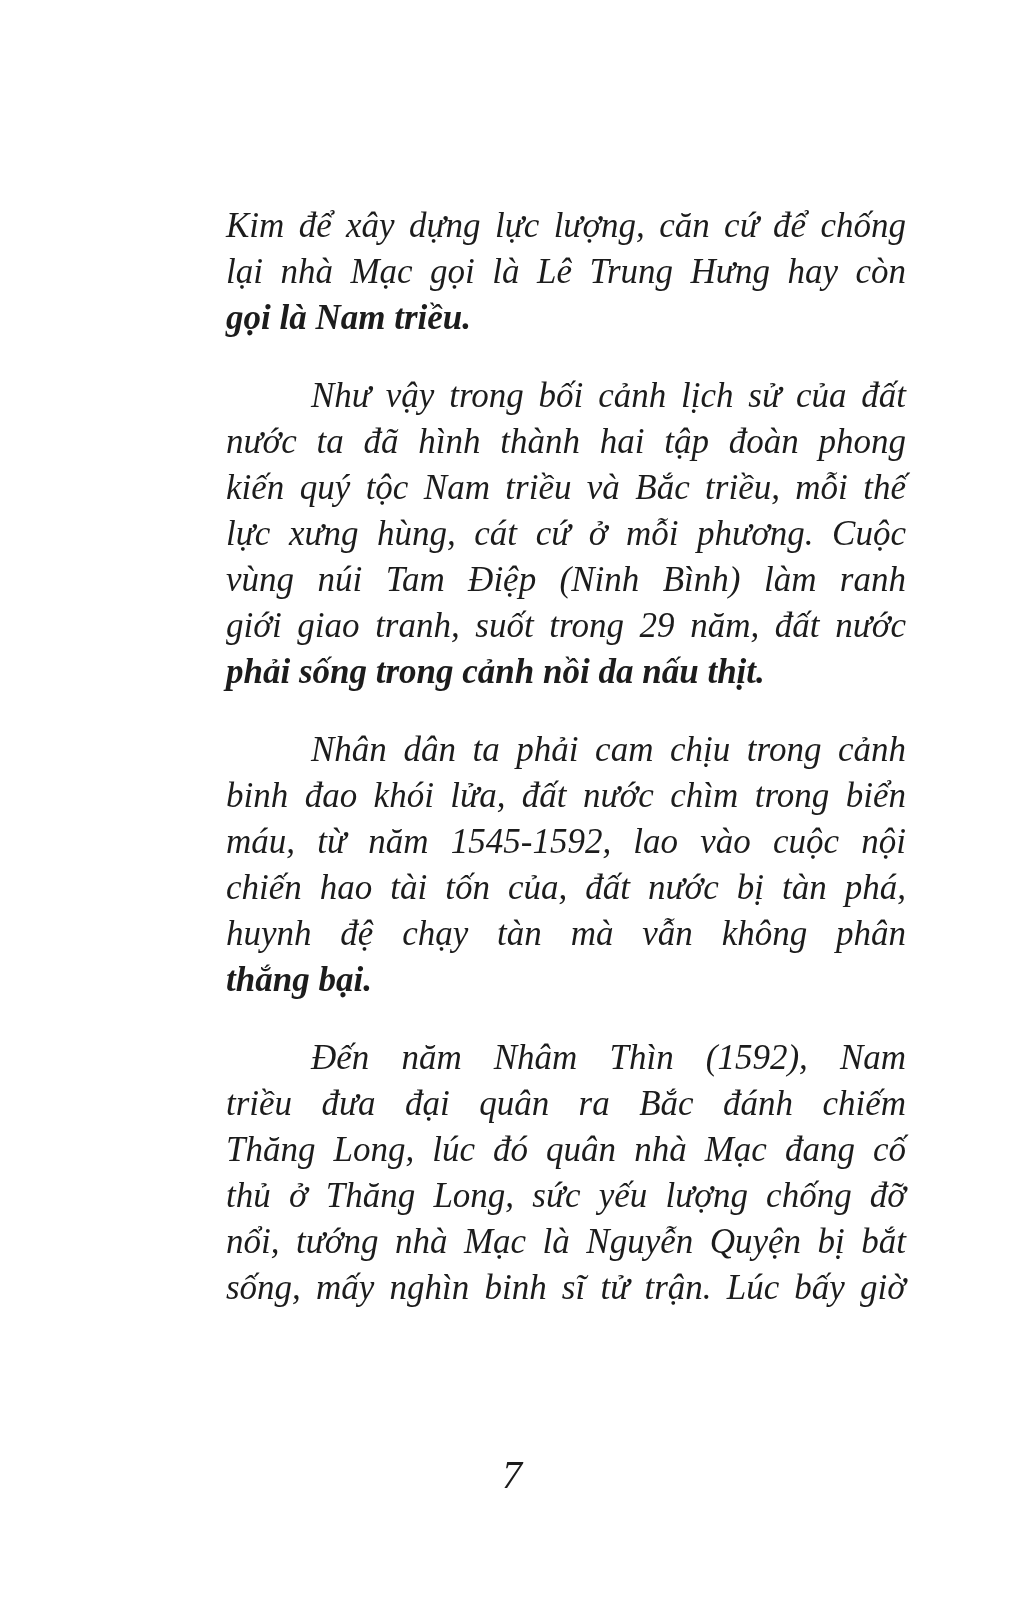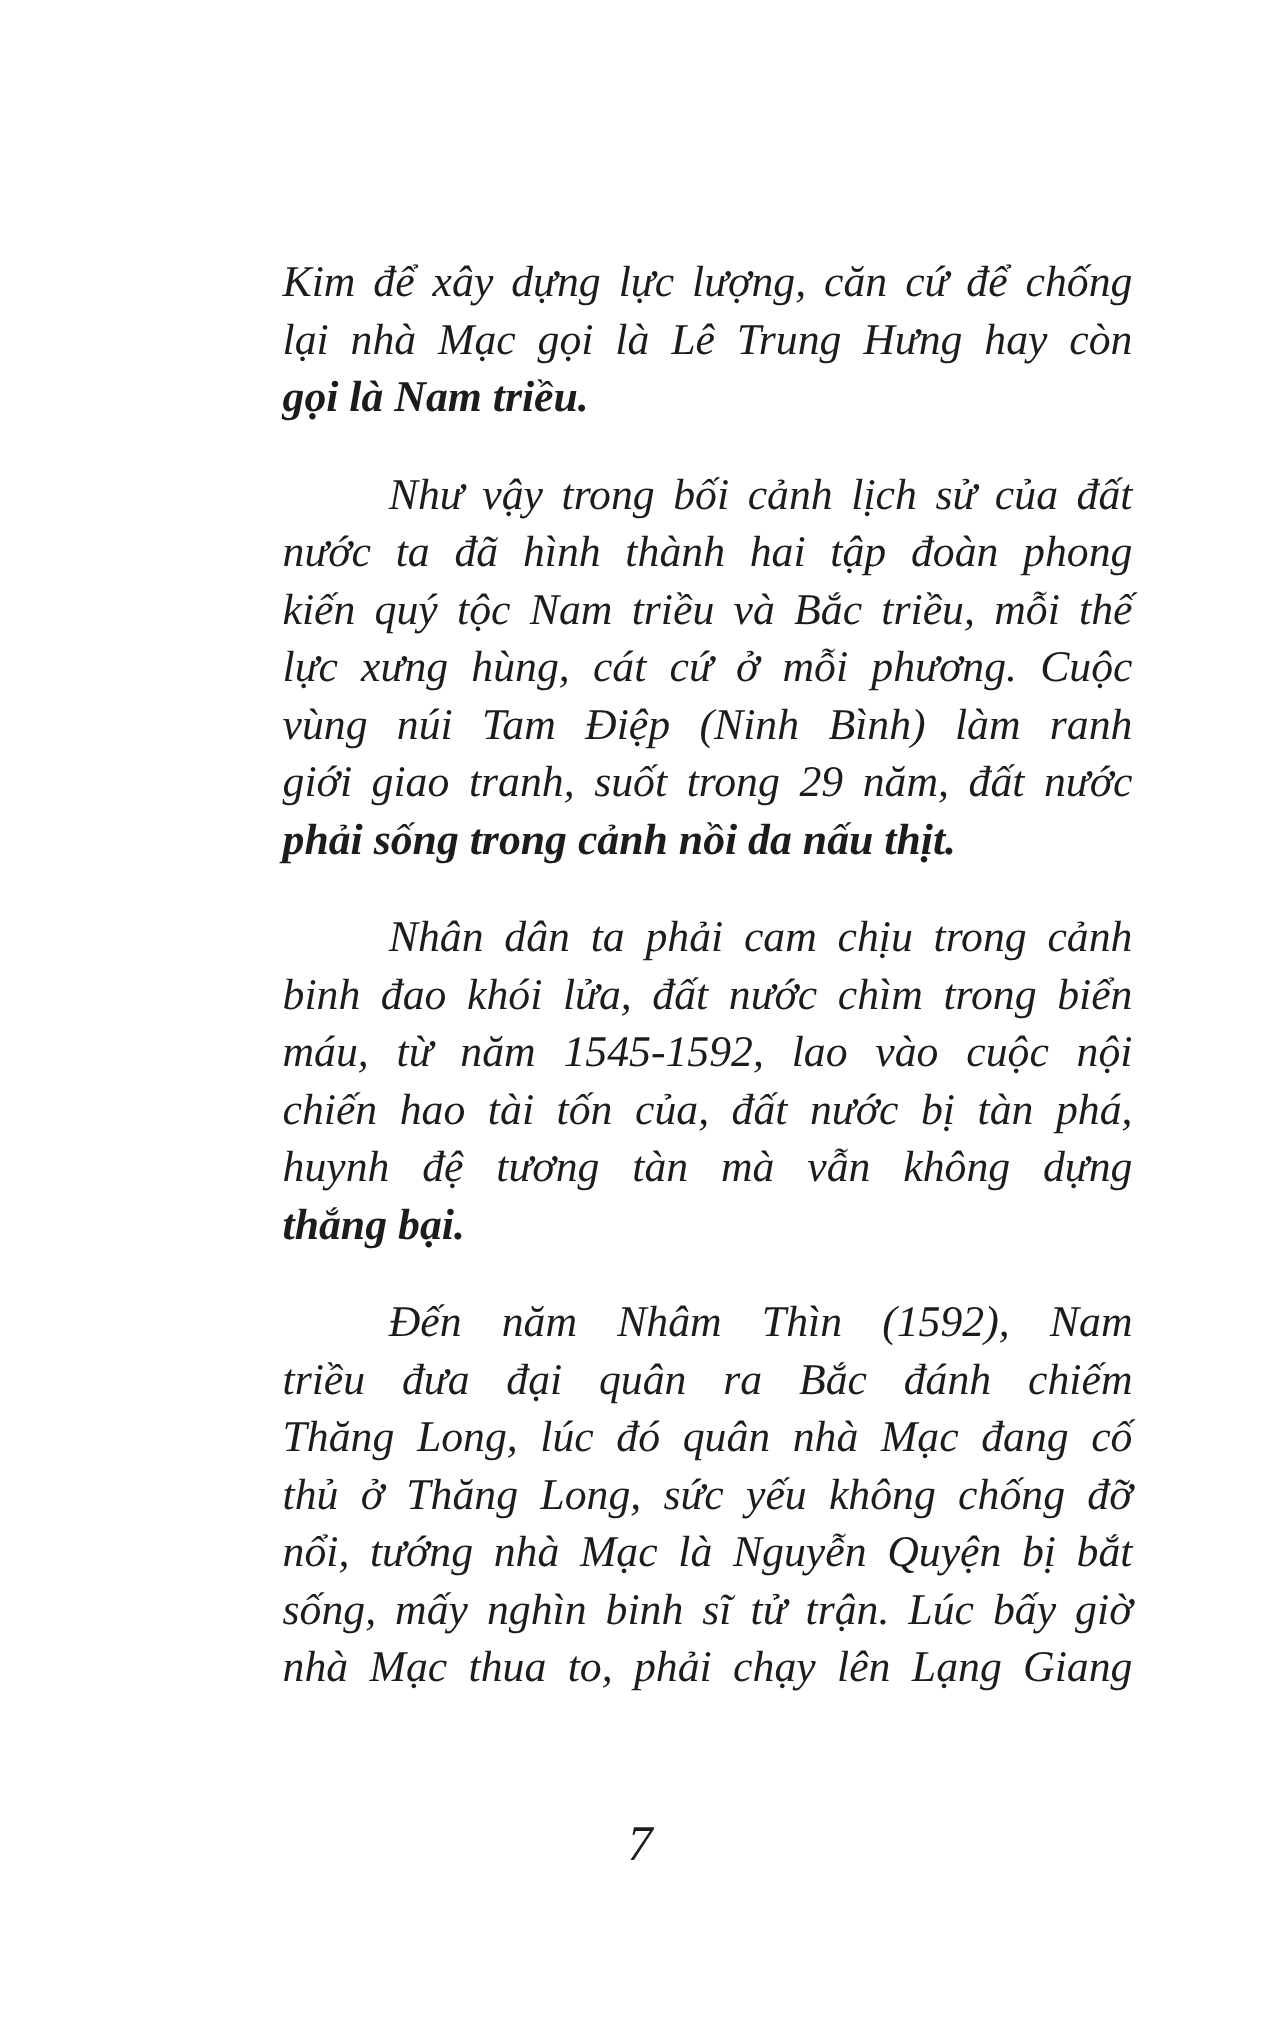--- a/index.html
+++ b/index.html
@@ -70,27 +70,26 @@
         <div class="line">lực xưng hùng, cát cứ ở mỗi phương. Cuộc</div>
         <div class="line">vùng núi Tam Điệp (Ninh Bình) làm ranh</div>
         <div class="line">giới giao tranh, suốt trong 29 năm, đất nước</div>
         <div class="line no-stretch">phải sống trong cảnh nồi da nấu thịt.</div>
       </div>
       <div class="para indent">
         <div class="line first">Nhân dân ta phải cam chịu trong cảnh</div>
         <div class="line">binh đao khói lửa, đất nước chìm trong biển</div>
         <div class="line">máu, từ năm 1545-1592, lao vào cuộc nội</div>
         <div class="line">chiến hao tài tốn của, đất nước bị tàn phá,</div>
-        <div class="line">huynh đệ tương tàn mà vẫn không dựng</div>
+        <div class="line">huynh đệ chạy tàn mà vẫn không phân</div>
         <div class="line no-stretch">thắng bại.</div>
       </div>
       <div class="para indent">
         <div class="line first">Đến năm Nhâm Thìn (1592), Nam</div>
         <div class="line">triều đưa đại quân ra Bắc đánh chiếm</div>
         <div class="line">Thăng Long, lúc đó quân nhà Mạc đang cố</div>
-        <div class="line">thủ ở Thăng Long, sức yếu không chống đỡ</div>
+        <div class="line">thủ ở Thăng Long, sức yếu lượng chống đỡ</div>
         <div class="line">nổi, tướng nhà Mạc là Nguyễn Quyện bị bắt</div>
         <div class="line">sống, mấy nghìn binh sĩ tử trận. Lúc bấy giờ</div>
-        <div class="line">nhà Mạc thua to, phải chạy lên Lạng Giang</div>
       </div>
     </div>
   <div class="page-number">7</div>
 </div>
 
 </body></html>

